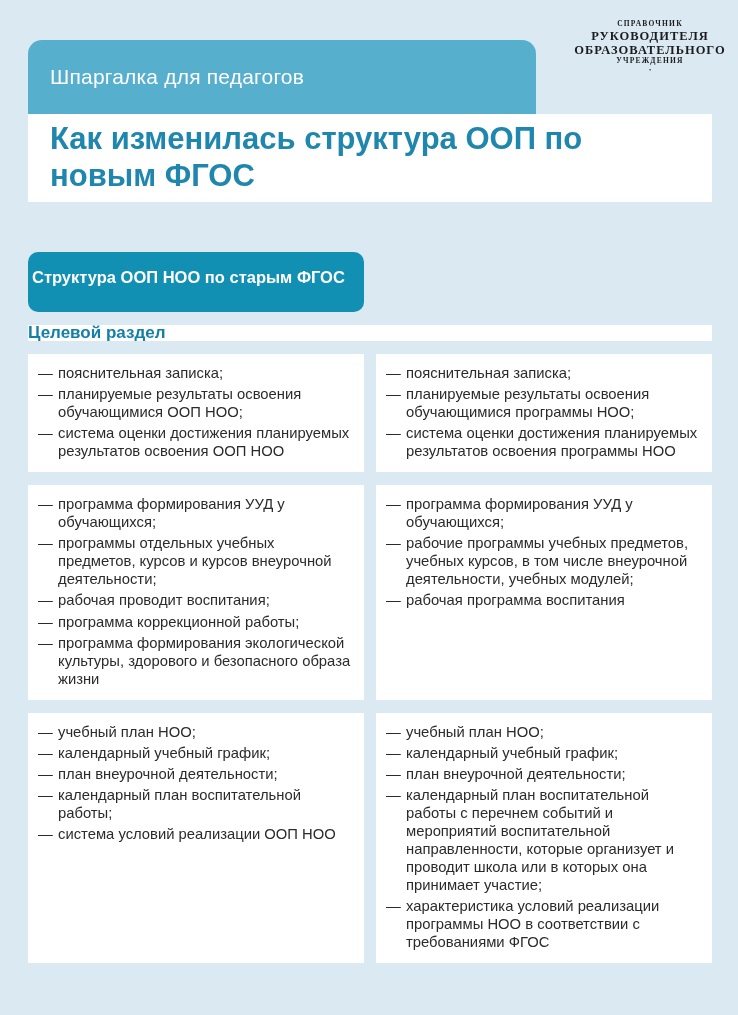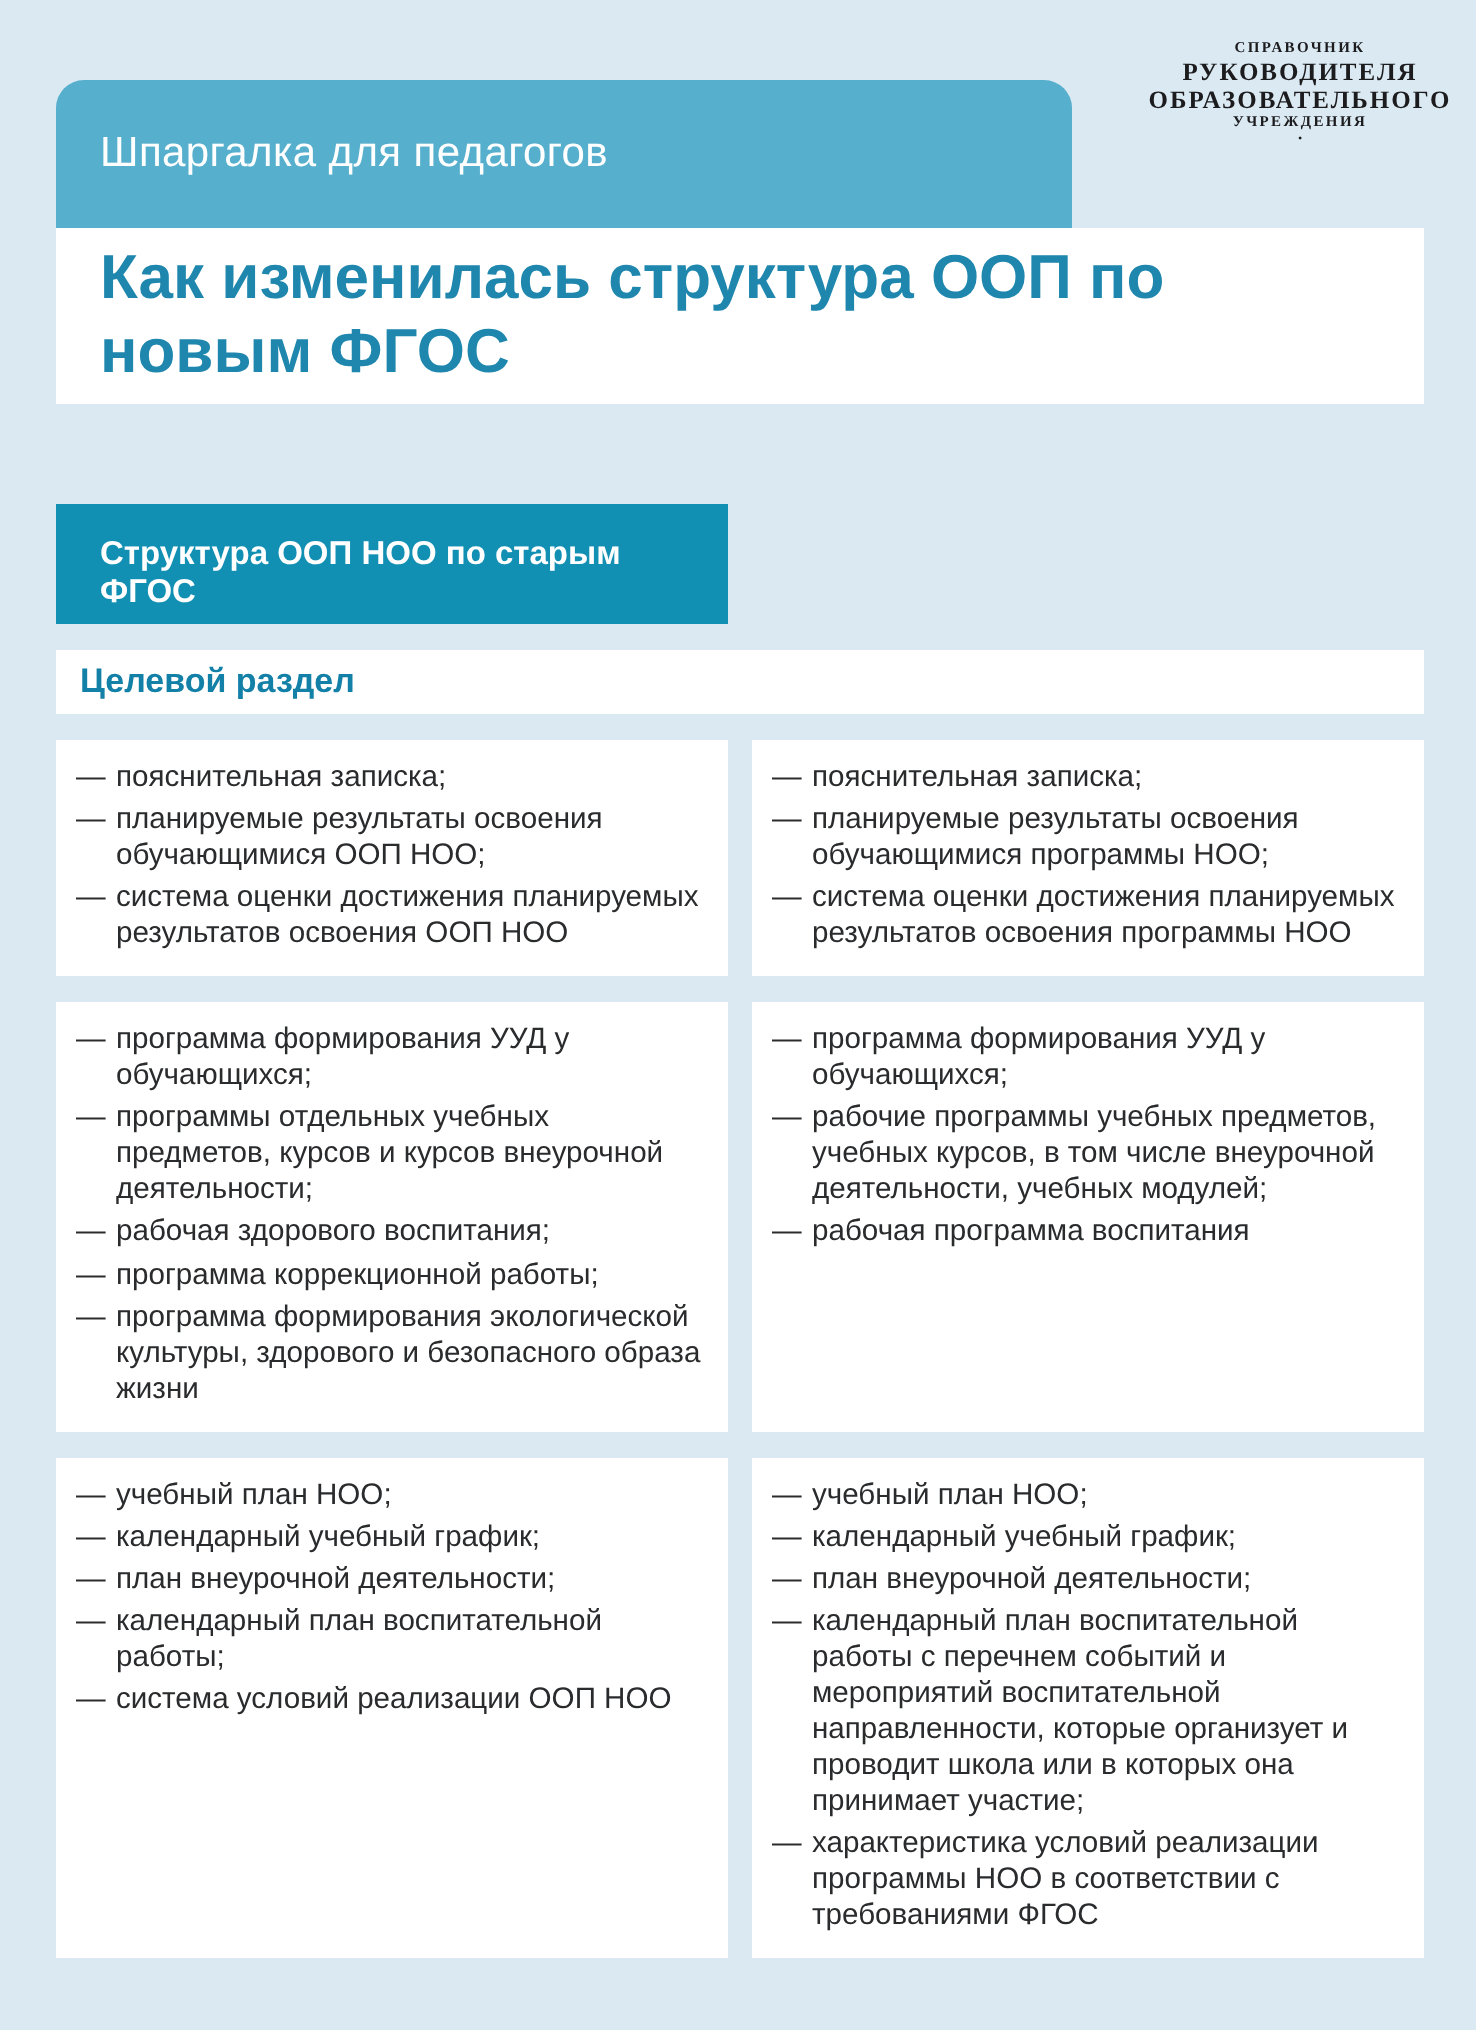--- a/index.html
+++ b/index.html
@@ -60,35 +60,34 @@
   .content { margin-left:28px; width:684px; }
   .two-col {
     display:grid;
     grid-template-columns:336px 336px;
     column-gap:12px;
   }
   .col-headers { margin-top:50px; }
   .col-header {
     height:60px;
     box-sizing:border-box;
-    border-radius:0;
-    padding:16px 12px 0 22px;
+    border-radius:10px;
+    padding:16px 12px 0 4px;
     color:#ffffff;
     font-size:16.5px;
     font-weight:bold;
   }
   .col-header.old { background:#1290b4; }
   .col-header.new { background:#45a4c3; }
   .section-band {
     margin-top:13px;
-    height:32px;
+    height:16px;
     background:#ffffff;
     box-sizing:border-box;
     display:flex; align-items:center;
-    padding-left:12px;
   }
   .section-band .section-title {
     color:#1380a7;
     font-size:17px;
     font-weight:bold;
   }
   .section-row { margin-top:13px; }
   .cell {
     background:#ffffff;
     box-sizing:border-box;
@@ -174,21 +173,21 @@
             <li>
               <span class="dash">—</span>
               <span class="li-text">программа формирования УУД у обучающихся;</span>
             </li>
             <li>
               <span class="dash">—</span>
               <span class="li-text">программы отдельных учебных предметов, курсов и курсов внеурочной деятельности;</span>
             </li>
             <li>
               <span class="dash">—</span>
-              <span class="li-text">рабочая здорового воспитания;</span>
+              <span class="li-text">рабочая проводит воспитания;</span>
             </li>
             <li>
               <span class="dash">—</span>
               <span class="li-text">программа коррекционной работы;</span>
             </li>
             <li>
               <span class="dash">—</span>
               <span class="li-text">программа формирования экологической культуры, здорового и безопасного образа жизни</span>
             </li>
           </ul>

